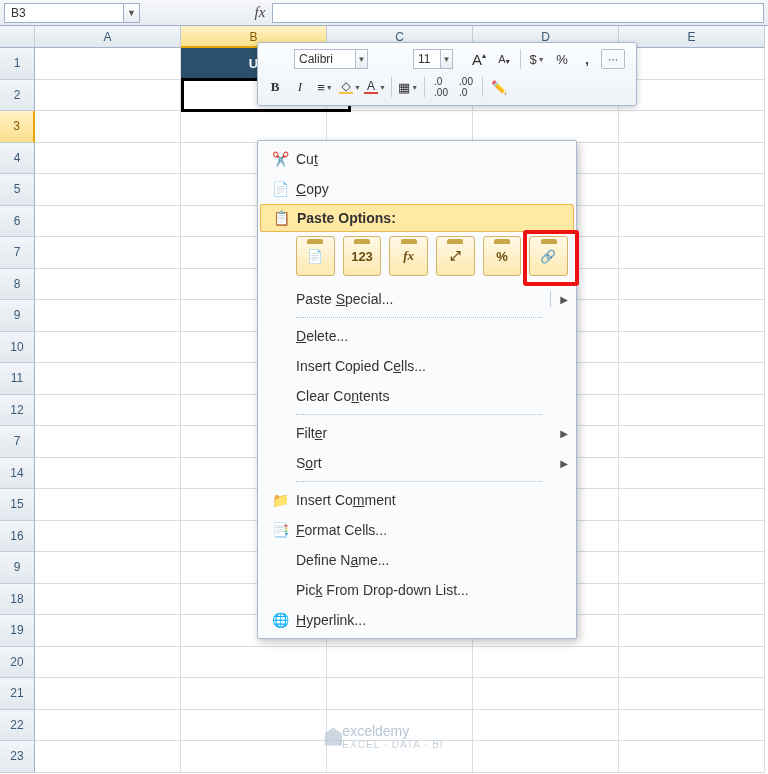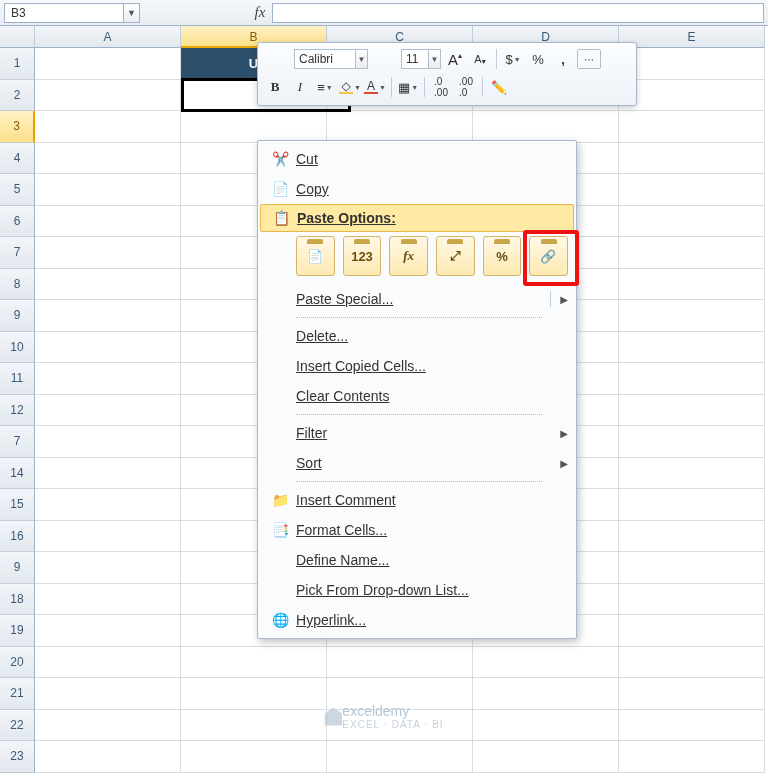--- a/index.html
+++ b/index.html
@@ -27,45 +27,45 @@
 
 
 .cell.darkhdr { background: #2c506b; color: #fff; font-weight: bold; display: flex; align-items: center; justify-content: center; overflow: hidden; }
 .active-cell-outline { position: absolute; top: 78px; left: 181px; width: 170px; height: 34px; border: 3px solid #000; pointer-events: none; z-index: 2; }
 
 
 .mini-tb { position: absolute; top: 42px; left: 257px; width: 380px; height: 64px; background: linear-gradient(#fbfdff,#eef2f7); border: 1px solid #a9b9cc; border-radius: 3px; box-shadow: 0 2px 6px rgba(0,0,0,.2); z-index: 5; padding: 3px 6px; display: flex; flex-direction: column; gap: 2px; }
 .mt-row { display: flex; align-items: center; gap: 3px; height: 26px; }
 .mt-font { width: 62px; height: 20px; background: #fff; border: 1px solid #b0bdcd; font-size: 12px; padding: 0 4px; display: flex; align-items: center; }
 .mt-dd { width: 12px; height: 20px; border: 1px solid #b0bdcd; border-left: none; display: flex; align-items: center; justify-content: center; font-size: 8px; color: #555; background: linear-gradient(#fff,#e8ecf2); }
-.mt-size-wrap { display: flex; margin-right: 0; padding-left: 30px; }
+.mt-size-wrap { display: flex; margin-right: 12px; padding-left: 30px; }
 .mt-btn { min-width: 22px; height: 22px; display: flex; align-items: center; justify-content: center; border-radius: 2px; font-size: 13px; color: #333; position: relative; }
 .mt-sep { width: 1px; height: 20px; background: #c1cddb; margin: 0 2px; }
 .mt-btn .tiny-dd { font-size: 7px; color: #555; margin-left: 1px; }
 .bold { font-weight: bold; font-family: "Times New Roman", serif; }
 .italic { font-style: italic; font-family: "Times New Roman", serif; }
 .underbar { border-bottom: 2px solid #d43; width: 14px; height: 14px; display: flex; align-items: center; justify-content: center; font-size: 12px; }
 .format-icon { width:18px; height:18px; display:flex; align-items:center; justify-content:center; }
 
 
 .ctx { position: absolute; top: 140px; left: 257px; width: 320px; background: #fafbfd; border: 1px solid #a9b9cc; border-radius: 2px; box-shadow: 2px 3px 8px rgba(0,0,0,.25); z-index: 4; padding: 3px 2px; }
 .ctx-row { display: flex; align-items: center; height: 30px; padding: 0 6px; font-size: 14px; color: #333; position: relative; }
 .ctx-row .icon-col { width: 30px; display: flex; align-items: center; justify-content: center; }
-.ctx-row .label { flex: 1; text-decoration: underline; }
+.ctx-row .label { flex: 1; }
 .ctx-row .arrow { font-size: 10px; color: #555; }
 .ctx-row.highlight { background: #ffe9a3; border: 1px solid #e8b84a; border-radius: 2px; height: 28px; }
 .ctx-sep { height: 0; border-top: 1px dotted #b0bdcd; margin: 3px 32px 3px 36px; }
 .ctx-iconbar { display: flex; gap: 8px; padding: 4px 6px 8px 36px; }
 .paste-opt { width: 40px; height: 40px; border: 1px solid #d3b36b; border-radius: 3px; background: linear-gradient(#fff8e6,#fde9b0); display: flex; align-items: center; justify-content: center; position: relative; }
 .paste-opt .clip { position: absolute; top: 2px; left: 50%; transform: translateX(-50%); width: 16px; height: 5px; background: #caa64a; border-radius: 2px 2px 0 0; }
 .paste-opt .inner { font-size: 13px; font-weight: bold; color: #6b4d10; }
 .opt-highlight { position: absolute; top: 230px; left: 523px; width: 56px; height: 56px; border: 4px solid #e11; border-radius: 3px; z-index: 6; pointer-events: none; }
 u.k { text-decoration: underline; }
 
-.watermark { position: absolute; bottom: 44px; left: 50%; transform: translateX(-50%); display: flex; align-items: center; color: #b6c6d4; font-size: 14px; z-index: 1; pointer-events:none; }
+.watermark { position: absolute; bottom: 24px; left: 50%; transform: translateX(-50%); display: flex; align-items: center; color: #b6c6d4; font-size: 14px; z-index: 1; pointer-events:none; }
 .watermark .sub { font-size: 10px; letter-spacing: 1px; display:block; color:#c5d2dd; }
 .wm-icon { width: 18px; height: 18px; background: #b6c6d4; clip-path: polygon(50% 0,100% 35%,100% 100%,0 100%,0 35%); opacity:.7; }
 </style>
 </head>
 <body>
 
 <div class="namebox-row">
   <div class="namebox">B3</div>
   <div class="namebox-dd">▼</div>
   <div class="fx-gap"></div>

